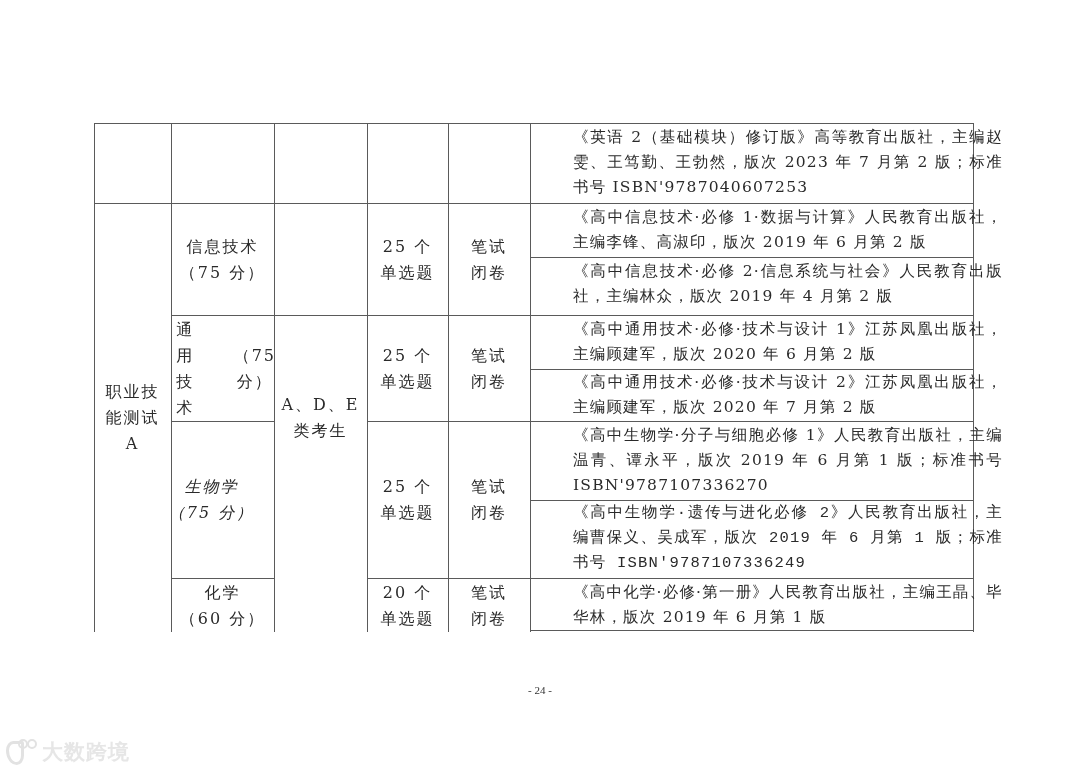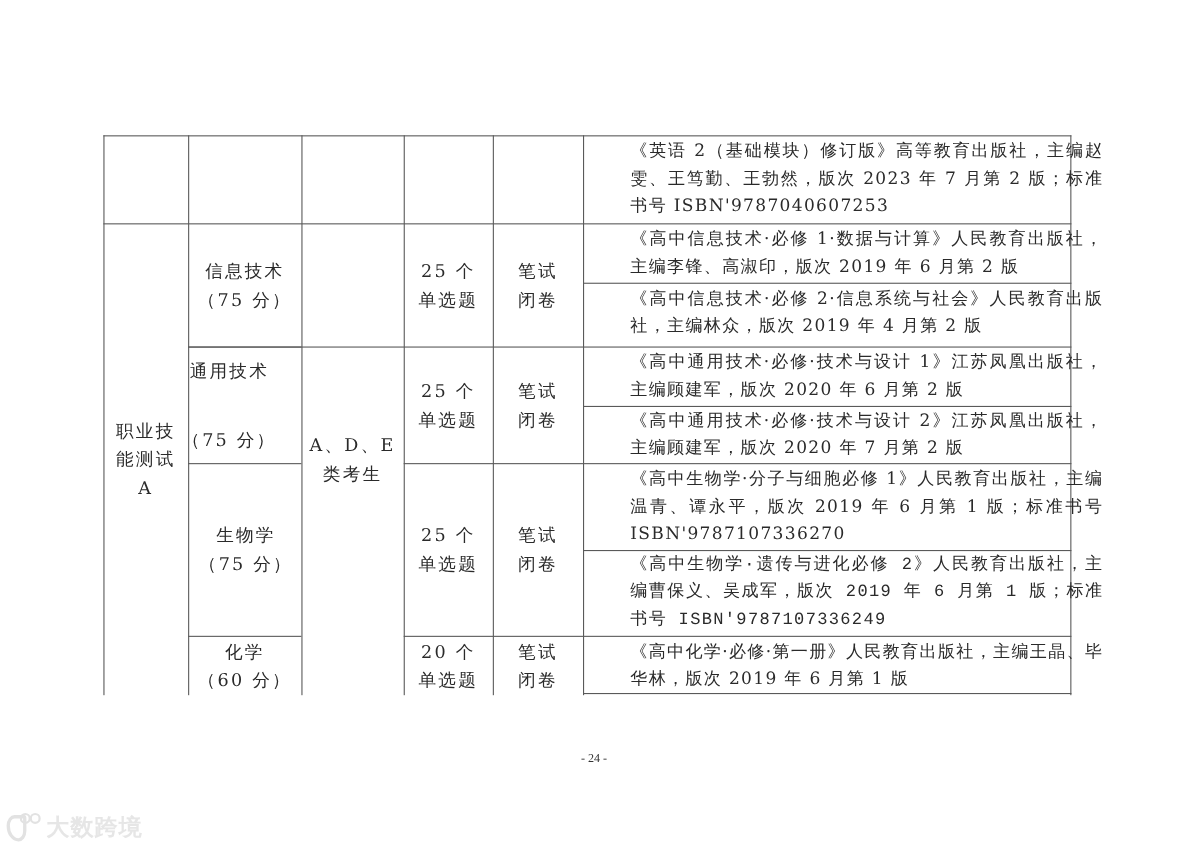--- a/index.html
+++ b/index.html
@@ -71,36 +71,36 @@
       <span>25 个</span>
       <span>单选题</span>
     </div>
     <div class="cell" style="left:354px;top:81px;width:82px;height:111px;flex-direction:column;">
       <span>笔试</span>
       <span>闭卷</span>
     </div>
     <div class="book" style="top:82px;">《高中信息技术·必修 1·数据与计算》人民教育出版社，主编李锋、高淑印，版次 2019 年 6 月第 2 版</div>
     <div class="book" style="top:136px;">《高中信息技术·必修 2·信息系统与社会》人民教育出版社，主编林众，版次 2019 年 4 月第 2 版</div>
 
-    <div class="cell" style="left:63px;top:193px;width:103px;height:105px;flex-direction:column;gap:36px;">
+    <div class="cell" style="left:79px;top:193px;width:103px;height:105px;flex-direction:row;gap:36px;">
       <span>通用技术</span>
       <span>（75 分）</span>
     </div>
     <div class="cell" style="left:273px;top:193px;width:81px;height:105px;flex-direction:column;">
       <span>25 个</span>
       <span>单选题</span>
     </div>
     <div class="cell" style="left:354px;top:193px;width:82px;height:105px;flex-direction:column;">
       <span>笔试</span>
       <span>闭卷</span>
     </div>
     <div class="book" style="top:194px;">《高中通用技术·必修·技术与设计 1》江苏凤凰出版社，主编顾建军，版次 2020 年 6 月第 2 版</div>
     <div class="book" style="top:247px;">《高中通用技术·必修·技术与设计 2》江苏凤凰出版社，主编顾建军，版次 2020 年 7 月第 2 版</div>
 
-    <div class="cell" style="left:78px;top:299px;width:103px;height:156px;flex-direction:column;">
+    <div class="cell" style="left:66px;top:299px;width:103px;height:156px;flex-direction:column;font-style:italic;">
       <span>生物学</span>
       <span>（75 分）</span>
     </div>
     <div class="cell" style="left:273px;top:299px;width:81px;height:156px;flex-direction:column;">
       <span>25 个</span>
       <span>单选题</span>
     </div>
     <div class="cell" style="left:354px;top:299px;width:82px;height:156px;flex-direction:column;">
       <span>笔试</span>
       <span>闭卷</span>

